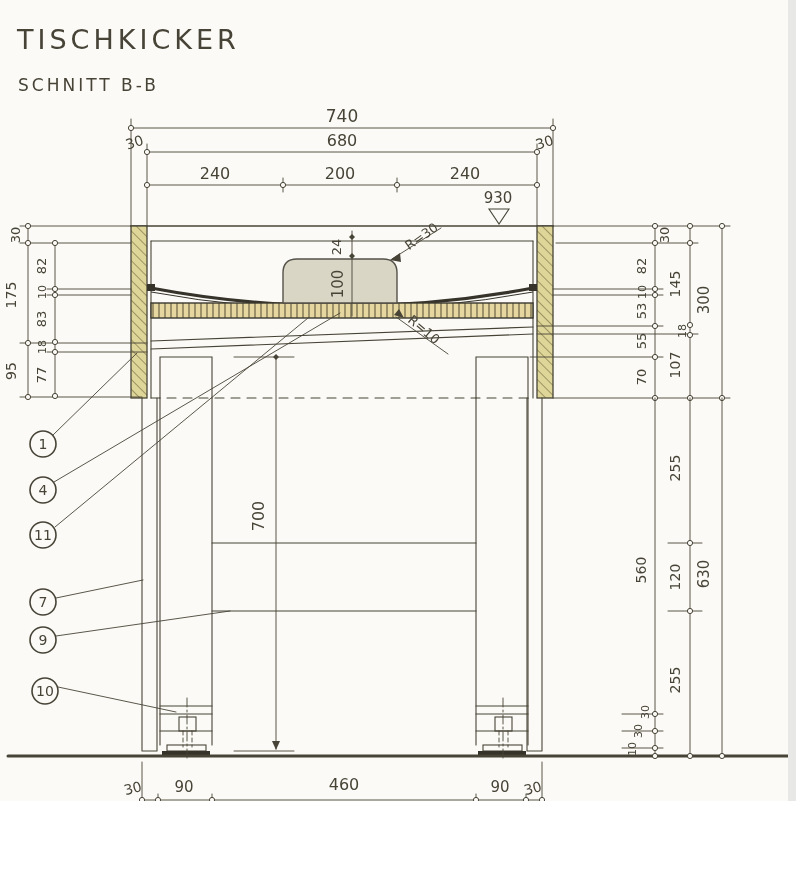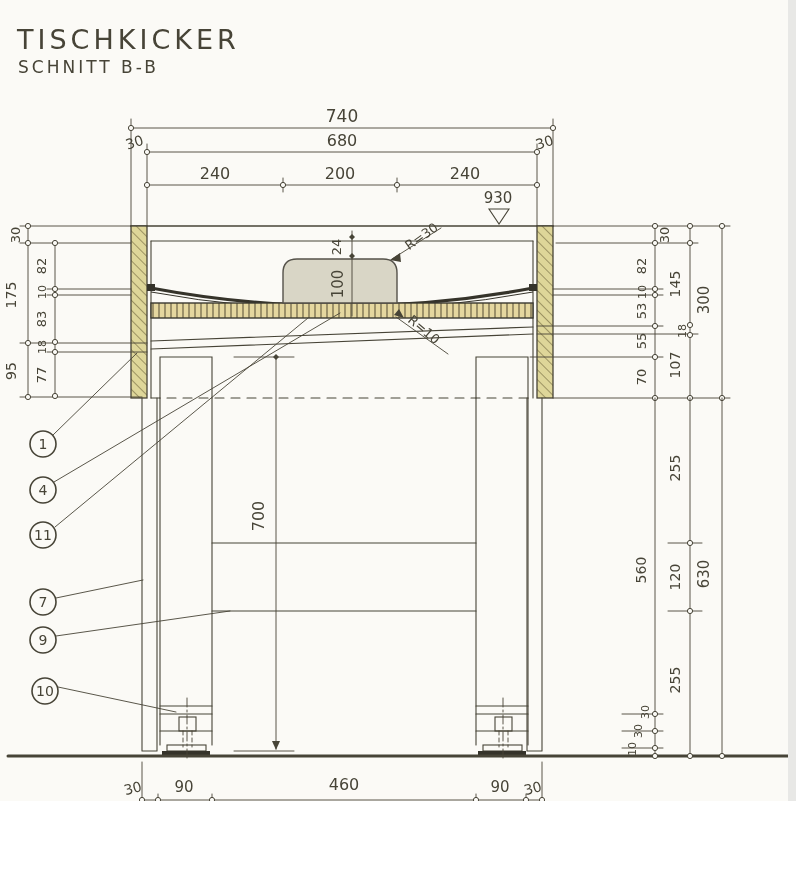--- a/index.html
+++ b/index.html
@@ -4,21 +4,21 @@
 <style>
   :root{
     --paper:#fbfaf6; --ink:#474437; --wood:#ded699; --wood-hatch:#80764a;
     --board:#e5d79f; --board-hatch:#6b6145; --hump:#d9d6c6; --edge-strip:#e8e8e6;
   }
   html,body{margin:0;padding:0;}
   body{background:#ffffff;font-family:"DejaVu Sans",sans-serif;}
   .sheet{position:relative;width:796px;height:801px;background:var(--paper);overflow:hidden;}
   .edge{position:absolute;right:0;top:0;width:8px;height:883px;background:var(--edge-strip);}
   .title{position:absolute;left:17px;top:24px;font-size:27px;letter-spacing:4px;color:var(--ink);font-weight:400;}
-  .subtitle{position:absolute;left:18px;top:57px;font-size:17px;letter-spacing:3px;color:var(--ink);text-align:right;}
+  .subtitle{position:absolute;left:18px;top:75px;font-size:17px;letter-spacing:3px;color:var(--ink);text-align:right;}
   svg{position:absolute;left:0;top:0;}
   .ln{stroke:var(--ink);stroke-width:1.1;fill:none;stroke-linecap:round;}
   .thick{stroke-width:1.7;}
   .heavy{stroke-width:3;}
   .dim{stroke-width:0.9;}
   .dash{stroke-dasharray:9 7;}
   .dashdot{stroke-dasharray:9 3 2 3;stroke-width:0.9;}
   .sdash{stroke-dasharray:4 3;stroke-width:0.9;}
   .tick{fill:var(--paper);stroke:var(--ink);stroke-width:1;}
   .dia{fill:var(--ink);stroke:none;}

